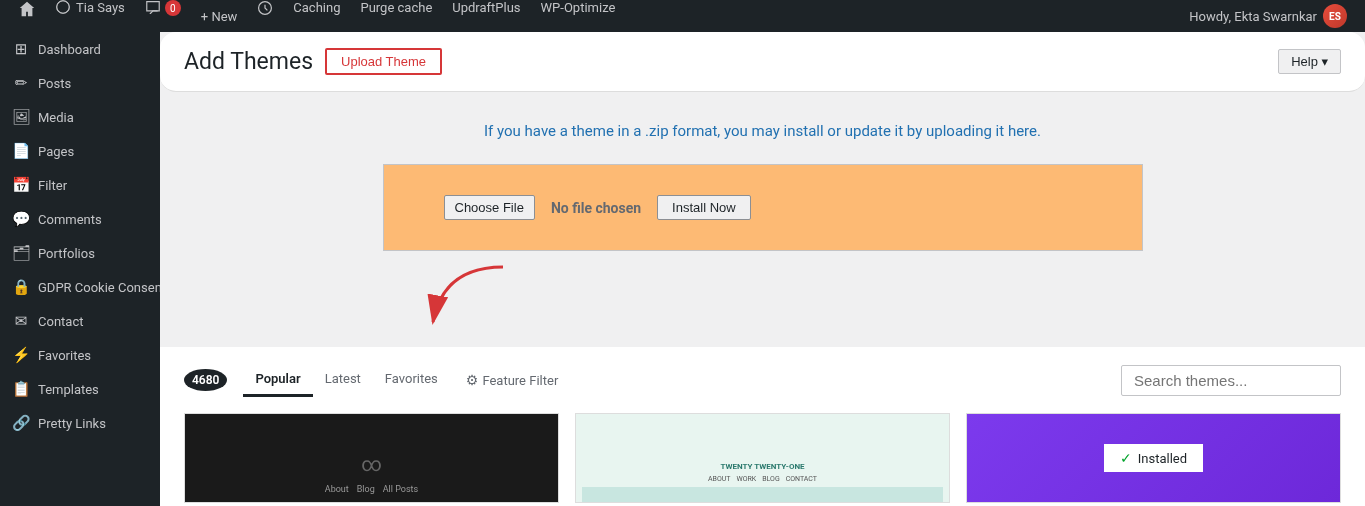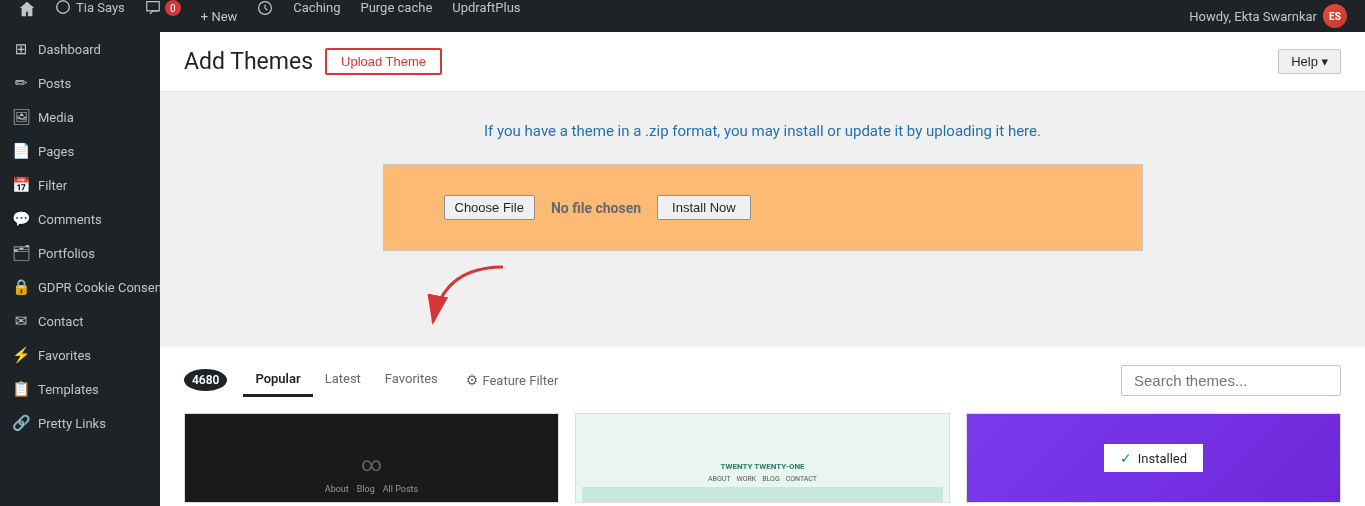--- a/index.html
+++ b/index.html
@@ -57,20 +57,21 @@
     .sidebar-icon { font-size: 15px; width: 18px; text-align: center; flex-shrink: 0; }
     .sidebar-label { font-size: 13px; }
 
     
     .content-area { flex: 1; overflow-y: auto; overflow-x: hidden; background: #f0f0f1; }
 
     
     .page-header {
       background: #fff; padding: 16px 24px; display: flex; align-items: center; gap: 12px;
       border-bottom: 1px solid #ddd;
+      border-radius: 16px;
     }
     .page-title { font-size: 23px; font-weight: 400; color: #1d2327; }
     .upload-theme-btn {
       border: 2px solid #d63638; color: #d63638; background: transparent;
       padding: 4px 14px; font-size: 13px; cursor: pointer; border-radius: 2px;
       font-weight: 400;
     }
     .help-btn-container { margin-left: auto; }
     .help-btn {
       background: #f0f0f1; border: 1px solid #c3c4c7; color: #1d2327;
@@ -191,20 +192,23 @@
         </svg>
     </div>
     <div class="admin-bar-item">
       <span>Caching</span>
     </div>
     <div class="admin-bar-item">
       <span>Purge cache</span>
     </div>
     <div class="admin-bar-item">
       <span>UpdraftPlus</span>
+    </div>
+    <div class="admin-bar-item">
+      <span>WP-Optimize</span>
     </div>
   </div>
   <div class="admin-bar-right">
     <div class="howdy">
       <span>Howdy, Ekta Swarnkar</span>
       <div class="avatar-circle">
         <span>ES</span>
       </div>
     </div>
   </div>

